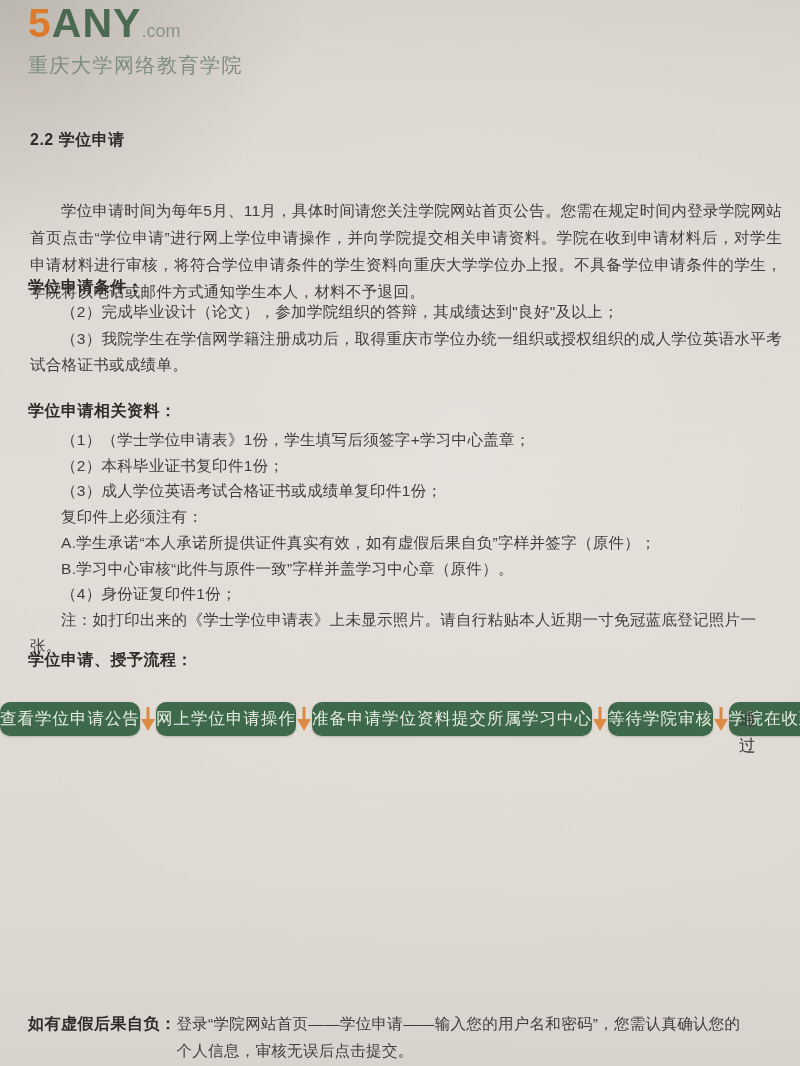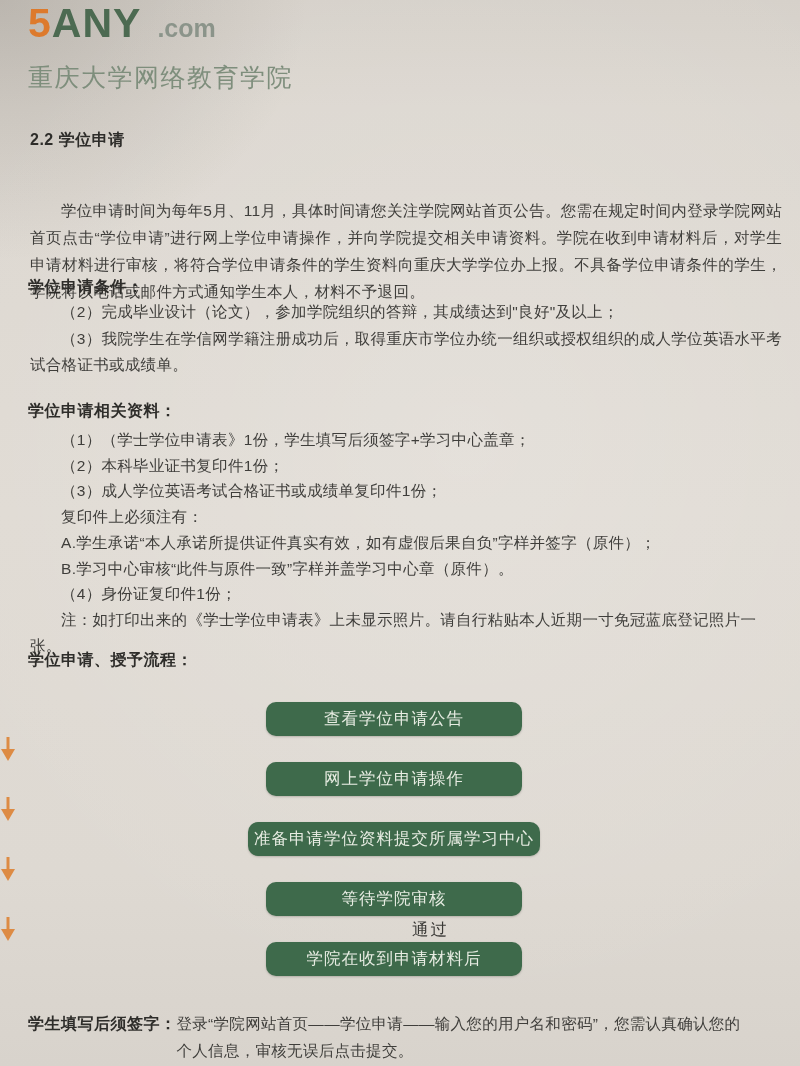--- a/index.html
+++ b/index.html
@@ -16,22 +16,22 @@
       radial-gradient(140% 110% at 52% 45%, rgba(0,0,0,0) 62%, rgba(90,84,76,0.20) 100%),
       radial-gradient(120% 90% at 58% 42%, rgba(255,255,255,0.16), rgba(255,255,255,0) 60%),
       linear-gradient(180deg,#d6d1ca 0%,#dcd7d0 10%,#e0dbd4 48%,#ded9d2 82%,#d8d3cc 100%);
   }
 
   
   .logo-block { position:absolute; left:28px; top:3px; }
   .logo-line { line-height:1; white-space:nowrap; }
   .logo-5   { font-size:41px; font-weight:800; color:var(--logo-orange,#dd7a2c); letter-spacing:1px; }
   .logo-any { font-size:41px; font-weight:800; color:var(--logo-green,#4c6a51); letter-spacing:1px; }
-  .logo-com { font-size:25px; font-weight:700; color:var(--logo-gray,#8b948a);margin-left:16px; }
-  .org-name { margin-top:17px; font-size:25px; letter-spacing:1.5px; color:var(--org-green,#7e8e7c); }
+  .logo-com { font-size:18px; font-weight:400; color:var(--logo-gray,#8b948a); }
+  .org-name { margin-top:8px; font-size:20px; letter-spacing:1.5px; color:var(--org-green,#7e8e7c); }
 
   
   .abs { position:absolute; }
   .heading { font-weight:700; color:#2e2d2a; font-size:16px; letter-spacing:0.5px; }
   .bodytext { font-size:15.5px; color:#3f3e3b; letter-spacing:0.3px; }
 
   .sec-heading { left:30px; top:130px; }
   .intro { left:30px; top:156px; width:752px; line-height:27px; text-indent:2em; text-align:justify;margin-top:41px; }
 
   .cond-heading { left:28px; top:277px; }
@@ -40,21 +40,21 @@
 
   .mat-heading { left:28px; top:401px; }
   .mat-list { left:30px; top:427px; width:752px; }
   .mat-list p { line-height:25.7px; text-indent:2em; }
 
   .flow-heading { left:28px; top:650px; }
 
   
   .flowchart {
     position:absolute; left:0; top:702px; width:788px;
-    display:flex; flex-direction:column; align-items:center;
+    display:flex; align-items:center;
   }
   .flow-box {
     height:34px; display:flex; align-items:center; justify-content:center;
     background:var(--box-green,#3e6a4b);
     color:#e7ece2; font-size:16.5px; letter-spacing:1px;
     border-radius:10px; white-space:nowrap;
     box-shadow:0 1px 2px rgba(60,60,50,0.25);
   }
   .flow-box.std  { width:256px; }
   .flow-box.wide { width:292px;text-align:right; }
@@ -148,20 +148,20 @@
         <rect class="arrow-fill" x="6.5" y="0" width="3" height="13"></rect>
         <polygon class="arrow-fill" points="1,12 15,12 8,24"></polygon>
       </svg>
       <span class="pass-label">通过</span>
     </div>
 
     <div class="flow-box std">学院在收到申请材料后</div>
   </div>
 
   <div class="abs platform">
-    <div class="platform-label">学生填写后须签字：</div>
+    <div class="platform-label">如有虚假后果自负：</div>
     <div class="platform-text bodytext">
       <div>登录“学院网站首页——学位申请——输入您的用户名和密码”，您需认真确认您的</div>
       <div>个人信息，审核无误后点击提交。</div>
     </div>
   </div>
 
 </div>
 
 </body></html>

